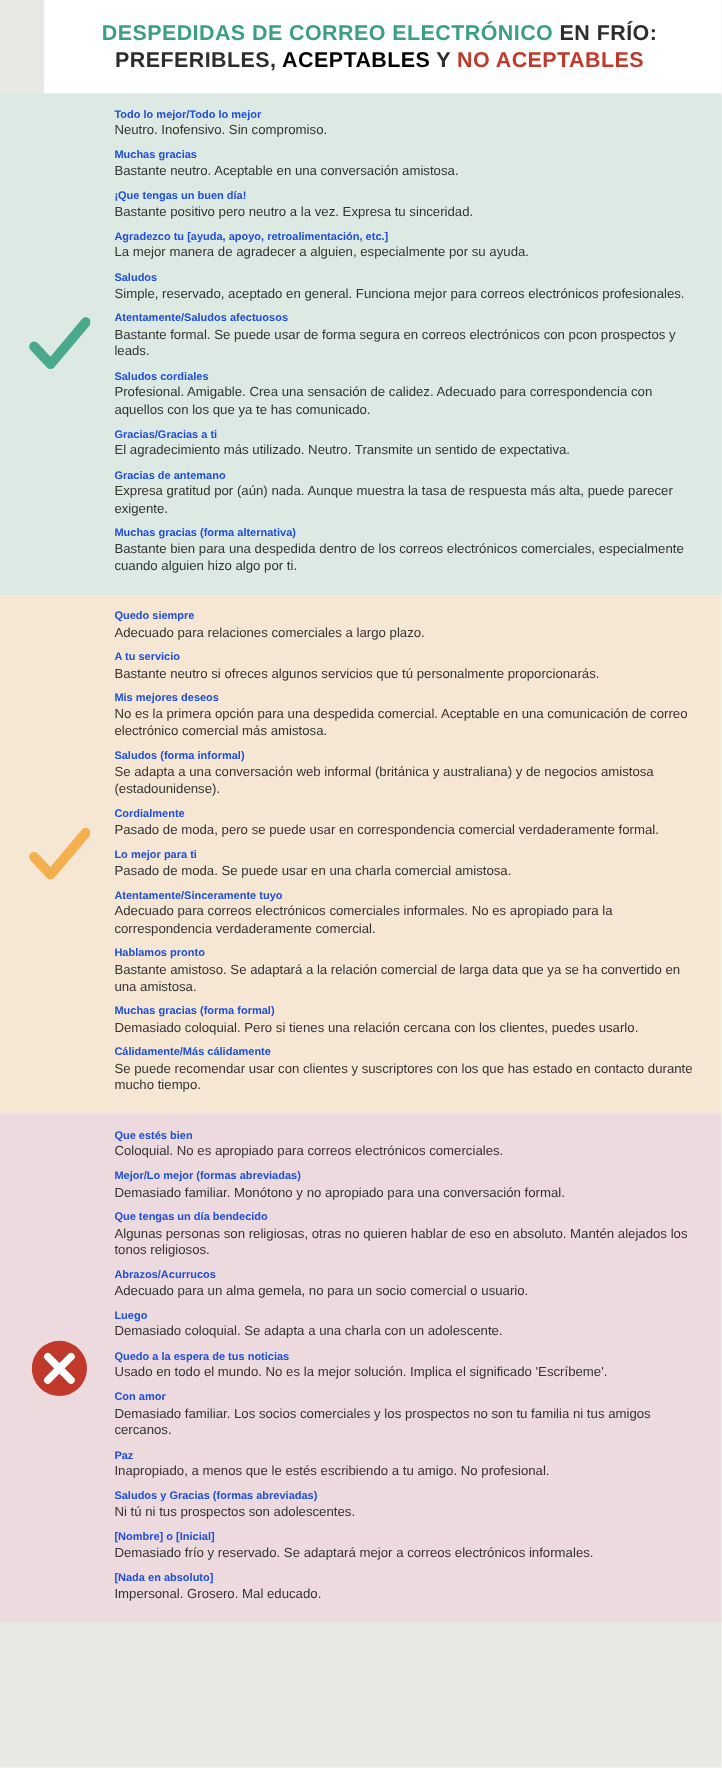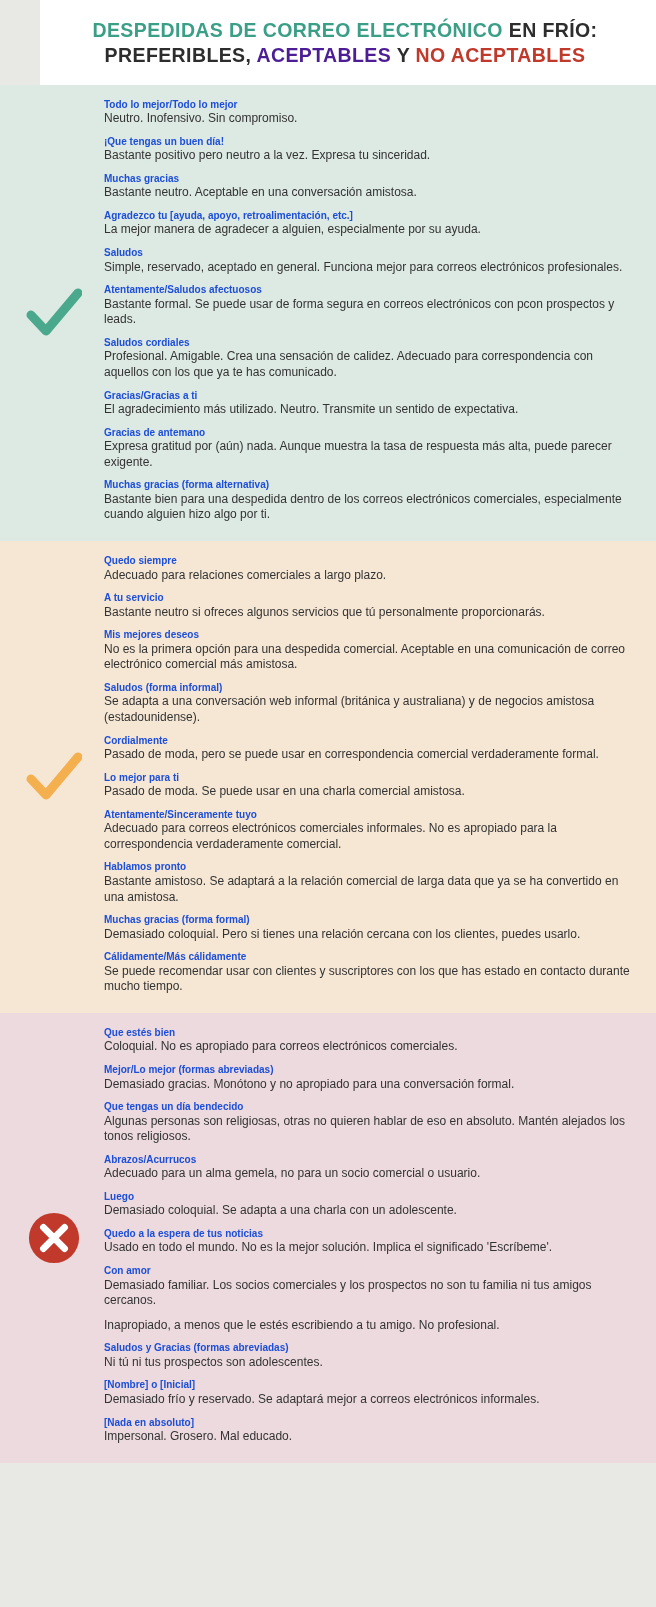--- a/index.html
+++ b/index.html
@@ -24,21 +24,21 @@
   }
   .header h1 {
     font-size: 19.5px;
     font-weight: bold;
     letter-spacing: 0.4px;
     line-height: 1.3;
     color: #2d2d2d;
   }
   .h-green { color: #3b9e86; }
   .h-dark  { color: #2d2d2d; }
-  .h-amber { color: #4c1d95; }
+  .h-amber { color: #000000; }
   .h-red   { color: #c0392b; }
 
   
   .section {
     position: relative;
     padding: 14px 22px 16px 104px;
   }
   .sec-good    { background: #dde9e3; }
   .sec-ok      { background: #f6e7d4; }
   .sec-bad     { background: #ecdade; }
@@ -86,26 +86,26 @@
       <svg viewBox="0 0 56 56" width="56" height="56" aria-hidden="true">
         <path d="M5 30 L20 46 L52 8" fill="none" stroke="#4aa98d" stroke-width="9" stroke-linecap="round" stroke-linejoin="round"></path>
       </svg>
     </div>
     <div>
       <div class="entry">
           <div class="title">Todo lo mejor/Todo lo mejor</div>
           <div class="desc">Neutro. Inofensivo. Sin compromiso.</div>
         </div>
       <div class="entry">
+          <div class="title">Muchas gracias</div>
+          <div class="desc">Bastante neutro. Aceptable en una conversación amistosa.</div>
+        </div>
+      <div class="entry">
           <div class="title">¡Que tengas un buen día!</div>
           <div class="desc">Bastante positivo pero neutro a la vez. Expresa tu sinceridad.</div>
-        </div>
-      <div class="entry">
-          <div class="title">Muchas gracias</div>
-          <div class="desc">Bastante neutro. Aceptable en una conversación amistosa.</div>
         </div>
       <div class="entry">
           <div class="title">Agradezco tu [ayuda, apoyo, retroalimentación, etc.]</div>
           <div class="desc">La mejor manera de agradecer a alguien, especialmente por su ayuda.</div>
         </div>
       <div class="entry">
           <div class="title">Saludos</div>
           <div class="desc">Simple, reservado, aceptado en general. Funciona mejor para correos electrónicos profesionales.</div>
         </div>
       <div class="entry">
@@ -188,21 +188,21 @@
         <path d="M17 17 L39 39 M39 17 L17 39" stroke="#ffffff" stroke-width="7" stroke-linecap="round"></path>
       </svg>
     </div>
     <div>
       <div class="entry">
           <div class="title">Que estés bien</div>
           <div class="desc">Coloquial. No es apropiado para correos electrónicos comerciales.</div>
         </div>
       <div class="entry">
           <div class="title">Mejor/Lo mejor (formas abreviadas)</div>
-          <div class="desc">Demasiado gracias. Monótono y no apropiado para una conversación formal.</div>
+          <div class="desc">Demasiado familiar. Monótono y no apropiado para una conversación formal.</div>
         </div>
       <div class="entry">
           <div class="title">Que tengas un día bendecido</div>
           <div class="desc">Algunas personas son religiosas, otras no quieren hablar de eso en absoluto. Mantén alejados los tonos religiosos.</div>
         </div>
       <div class="entry">
           <div class="title">Abrazos/Acurrucos</div>
           <div class="desc">Adecuado para un alma gemela, no para un socio comercial o usuario.</div>
         </div>
       <div class="entry">
@@ -211,20 +211,21 @@
         </div>
       <div class="entry">
           <div class="title">Quedo a la espera de tus noticias</div>
           <div class="desc">Usado en todo el mundo. No es la mejor solución. Implica el significado 'Escríbeme'.</div>
         </div>
       <div class="entry">
           <div class="title">Con amor</div>
           <div class="desc">Demasiado familiar. Los socios comerciales y los prospectos no son tu familia ni tus amigos cercanos.</div>
         </div>
       <div class="entry">
+          <div class="title">Paz</div>
           <div class="desc">Inapropiado, a menos que le estés escribiendo a tu amigo. No profesional.</div>
         </div>
       <div class="entry">
           <div class="title">Saludos y Gracias (formas abreviadas)</div>
           <div class="desc">Ni tú ni tus prospectos son adolescentes.</div>
         </div>
       <div class="entry">
           <div class="title">[Nombre] o [Inicial]</div>
           <div class="desc">Demasiado frío y reservado. Se adaptará mejor a correos electrónicos informales.</div>
         </div>

